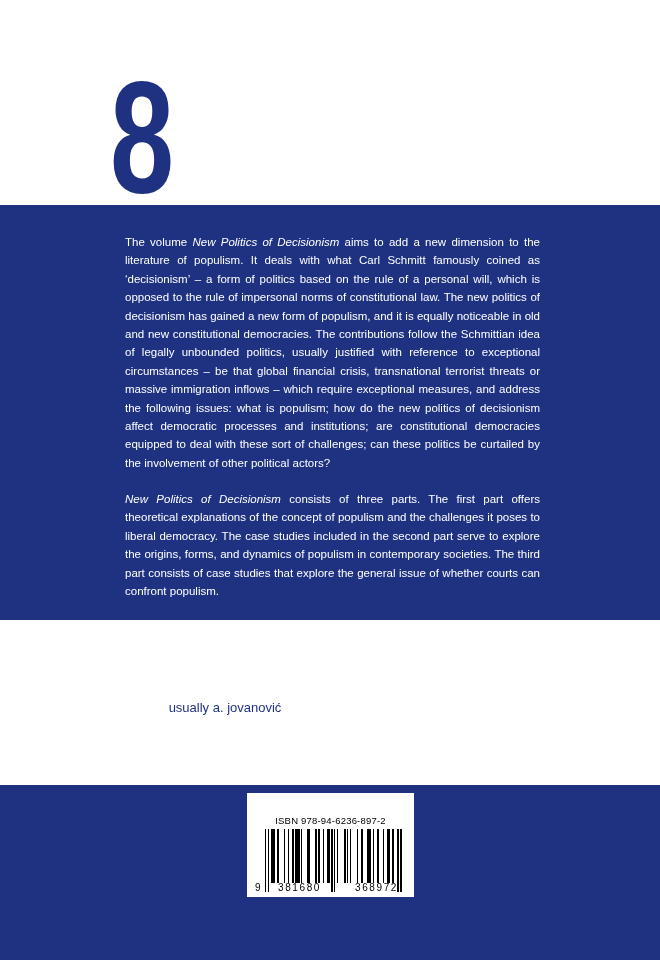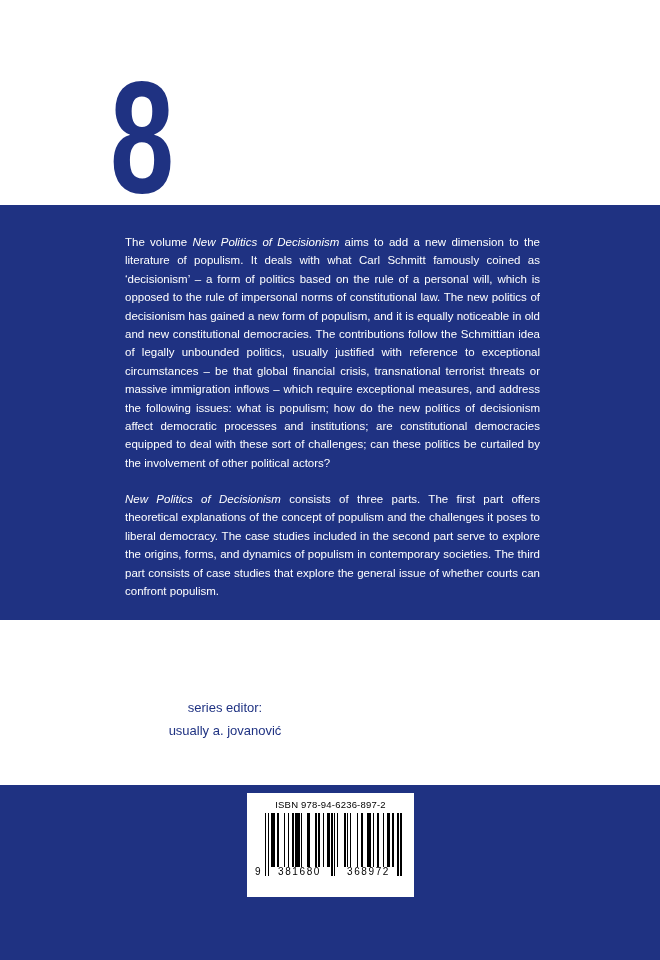--- a/index.html
+++ b/index.html
@@ -50,57 +50,56 @@
     background:var(--brand-blue);
   }
   
   .barcode-box{
     position:absolute;left:247px;top:793px;
     width:167px;height:104px;
     background:#ffffff;
     box-sizing:border-box;
   }
   .isbn-label{
-    padding-top:6px;
+    padding-top:22px;
     font-size:9.5px;letter-spacing:0.2px;
     text-align:center;color:#000;
     white-space:nowrap;
   }
   .bars-wrap{position:relative;margin-top:3px;height:70px;}
   .bars-row{display:flex;align-items:flex-start;margin-left:18px;}
   .module{width:1.45px;height:54px;background:transparent;}
   .module.on{background:#000;}
   .module.guard.on{height:63px;}
   .digits-row{
     position:absolute;top:53px;left:0;width:100%;height:12px;
     font-size:10px;color:#000;
   }
   .digits-row span{position:absolute;top:0;}
   .d-left{left:8px;}
   .d-g1{left:31px;letter-spacing:1.6px;}
-  .d-g2{left:100px;letter-spacing:1.6px;}
+  .d-g2{left:108px;letter-spacing:1.6px;}
 </style>
 </head>
 <body>
 
 <div class="page">
 
   <div class="top-section">
     <div class="series-number">8</div>
   </div>
 
   <div class="blue-band">
     <div class="blurb">
         <p><span>The volume </span><em>New Politics of Decisionism</em><span> aims to add a new dimension to the literature of populism. It deals with what Carl Schmitt famously coined as ‘decisionism’ – a form of politics based on the rule of a personal will, which is opposed to the rule of impersonal norms of constitutional law. The new politics of decisionism has gained a new form of populism, and it is equally noticeable in old and new constitutional democracies. The contributions follow the Schmittian idea of legally unbounded politics, usually justified with reference to exceptional circumstances – be that global financial crisis, transnational terrorist threats or massive immigration inflows – which require exceptional measures, and address the following issues: what is populism; how do the new politics of decisionism affect democratic processes and institutions; are constitutional democracies equipped to deal with these sort of challenges; can these politics be curtailed by the involvement of other political actors?</span></p>
         <p><em>New Politics of Decisionism</em><span> consists of three parts. The first part offers theoretical explanations of the concept of populism and the challenges it poses to liberal democracy. The case studies included in the second part serve to explore the origins, forms, and dynamics of populism in contemporary societies. The third part consists of case studies that explore the general issue of whether courts can confront populism.</span></p>
       </div>
   </div>
 
   <div class="series-editor">
-    <div>series editor:</div>
     <div>usually a. jovanović</div>
   </div>
 
   <div class="bottom-band"></div>
 
   <div class="barcode-box">
     <div class="isbn-label">ISBN 978-94-6236-897-2</div>
     <div class="bars-wrap">
       <div class="bars-row">
           <div class="module on guard"></div>

